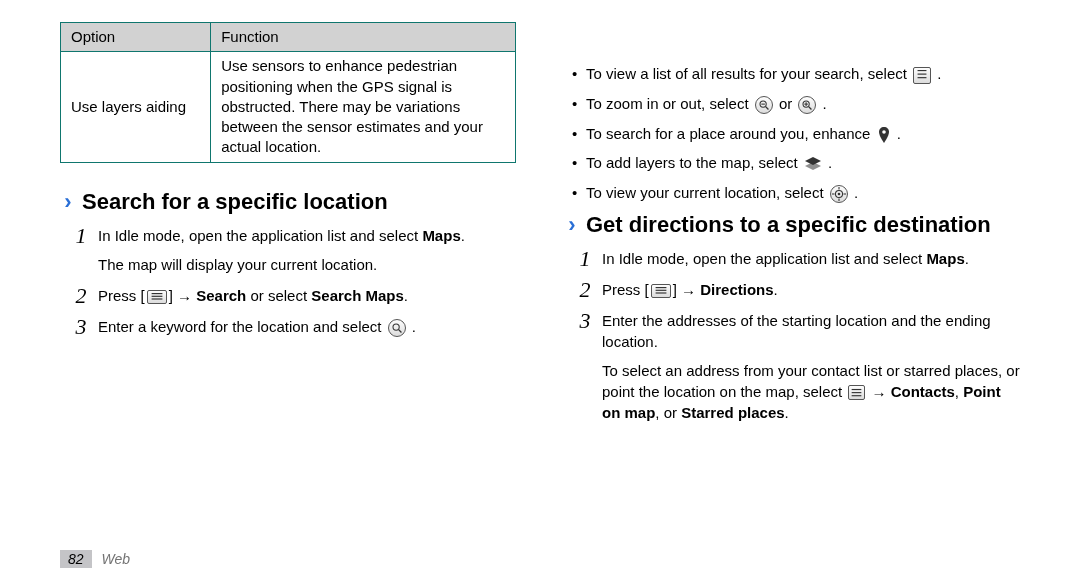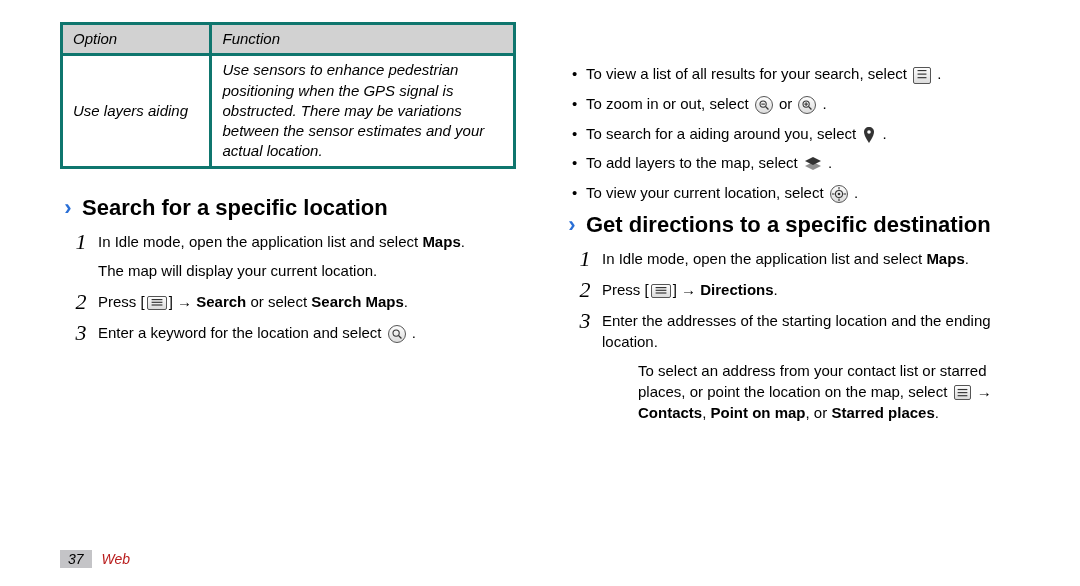--- a/index.html
+++ b/index.html
@@ -20,27 +20,26 @@
   }
   .col {
     flex: 1;
   }
   table {
     border-collapse: collapse;
     width: 100%;
     margin-bottom: 26px;
   }
   table th, table td {
-    border: 3px solid #0f766e;
+    border: 1px solid #0f766e;
     padding: 4px 10px;
     text-align: left;
     vertical-align: top;
     font-size: 15px;
     line-height: 1.35;
-    font-style: italic;
   }
   table th {
     background: #d2d2d2;
     font-weight: 400;
   }
   table td.opt { vertical-align: middle; width: 33%; }
   .section-head {
     display: flex;
     align-items: center;
     gap: 6px;
@@ -164,21 +163,21 @@
   }
   .page-badge {
     background: #c4c4c7;
     padding: 1px 8px;
     font-style: italic;
     font-size: 14px;
   }
   .section-name {
     font-style: italic;
     font-size: 14px;
-    color: #b91c1c;
+    color: #737373;
   }
   .b { font-weight: 700; }
 </style>
 </head>
 <body>
 
 <div class="columns">
 
   <div class="col">
 
@@ -253,21 +252,21 @@
         </span><span> or </span><span class="inline-icon round">
           <svg viewBox="0 0 18 18">
               <circle cx="8" cy="8" r="3.5" stroke="#333" stroke-width="1.2" fill="none"></circle>
               <line x1="6" y1="8" x2="10" y2="8" stroke="#333" stroke-width="1.2"></line>
               <line x1="8" y1="6" x2="8" y2="10" stroke="#333" stroke-width="1.2"></line>
               <line x1="11" y1="11" x2="14" y2="14" stroke="#333" stroke-width="1.4"></line>
             </svg>
         </span> .
       </li>
       <li>
-        <span>To search for a aiding around you, select </span><span class="inline-icon" style="width:14px;height:18px;">
+        <span>To search for a place around you, enhance </span><span class="inline-icon" style="width:14px;height:18px;">
           <svg viewBox="0 0 14 18">
               <path d="M7 1C4 1 2 3 2 6c0 4 5 11 5 11s5-7 5-11c0-3-2-5-5-5z" fill="#333"></path>
               <circle cx="7" cy="6" r="1.8" fill="#fff"></circle>
             </svg>
         </span> .
       </li>
       <li>
         <span>To add layers to the map, select </span><span class="inline-icon" style="width:18px;height:16px;">
           <svg viewBox="0 0 18 16">
               <polygon points="9,1 17,5 9,9 1,5" fill="#333"></polygon>
@@ -306,31 +305,31 @@
           <svg viewBox="0 0 20 14">
               <line x1="4" y1="4" x2="16" y2="4" stroke="#333" stroke-width="1.3"></line>
               <line x1="4" y1="7" x2="16" y2="7" stroke="#333" stroke-width="1.3"></line>
               <line x1="4" y1="10" x2="16" y2="10" stroke="#333" stroke-width="1.3"></line>
             </svg>
         </span><span>] → </span><span class="b">Directions</span><span>.</span>
       </li>
       <li>
         <span class="num">3</span>
         <span>Enter the addresses of the starting location and the ending location.</span>
-        <div style="margin-top:8px;margin-left:36px;">
+        <div style="margin-top:8px;">
           <span>To select an address from your contact list or starred places, or point the location on the map, select </span><span class="inline-icon sq">
             <svg viewBox="0 0 17 15">
                 <line x1="3" y1="4" x2="14" y2="4" stroke="#333" stroke-width="1.3"></line>
                 <line x1="3" y1="7.5" x2="14" y2="7.5" stroke="#333" stroke-width="1.3"></line>
                 <line x1="3" y1="11" x2="14" y2="11" stroke="#333" stroke-width="1.3"></line>
               </svg>
           </span><span> → </span><span class="b">Contacts</span><span>, </span><span class="b">Point on map</span><span>, or </span><span class="b">Starred places</span><span>.</span>
         </div>
       </li>
     </ol>
 
   </div>
 </div>
 
 <div class="footer">
-  <span class="page-badge">37</span>
+  <span class="page-badge">82</span>
   <span class="section-name">Web</span>
 </div>
 
 </body></html>

